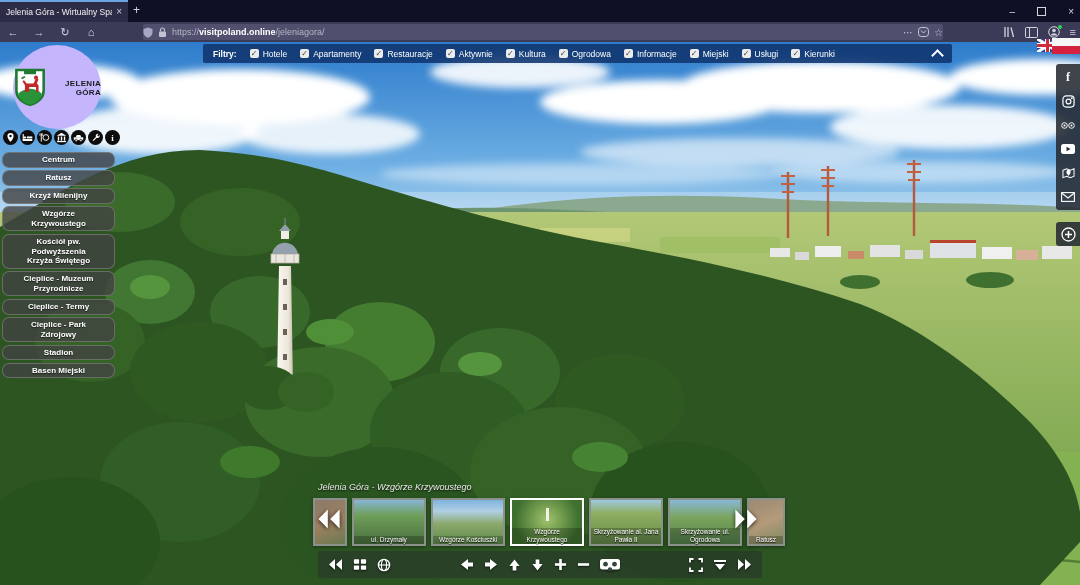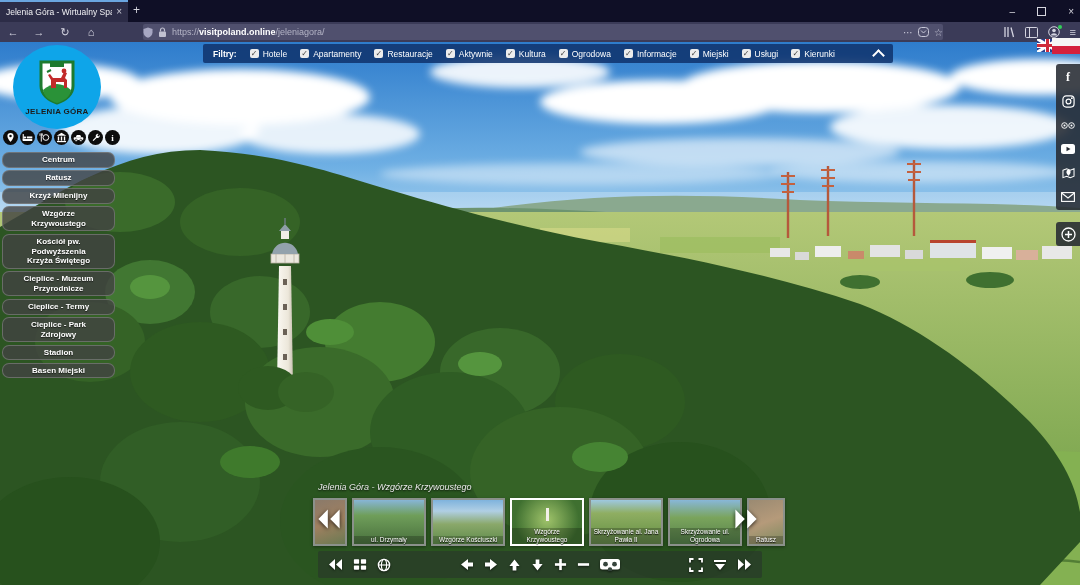--- a/index.html
+++ b/index.html
@@ -30,21 +30,21 @@
   .right-ics{position:absolute;right:4px;top:0;height:20px;display:flex;gap:10px;align-items:center;}
   .right-ics svg{display:block;}
   .acct{position:relative;}
   .acct .dot{position:absolute;right:-2px;top:-1px;width:4px;height:4px;border-radius:50%;background:#30d158;}
 
   
   .content{position:absolute;top:42px;left:0;width:1080px;height:543px;}
   .pano{position:absolute;inset:0;}
 
   
-  .filterbar{position:absolute;left:203px;top:2px;width:690px;height:19px;
+  .filterbar{position:absolute;left:203px;top:2px;width:749px;height:19px;
     background:rgba(16,52,110,.88);border-radius:2px;display:flex;align-items:center;
     padding:0 10px;box-sizing:border-box;gap:13px;color:#fff;}
   .filters-label{font-size:8.5px;font-weight:bold;}
   .f-item{display:flex;align-items:center;gap:4px;}
   .f-cb{width:9px;height:9px;background:#ececec;border-radius:2px;color:#444;font-size:8px;
     line-height:9px;text-align:center;font-weight:bold;}
   .f-lb{font-size:8.5px;}
   .f-chevron{width:7px;height:7px;border-left:2px solid #fff;border-top:2px solid #fff;
     transform:rotate(45deg);margin-left:auto;margin-top:3px;}
 
@@ -54,22 +54,22 @@
   .flag-uk .d2{position:absolute;left:-4px;top:5px;width:30px;height:3px;background:#fff;transform:rotate(-32deg);}
   .flag-uk .vx{position:absolute;left:8px;top:0;width:5px;height:13px;background:#fff;}
   .flag-uk .hx{position:absolute;left:0;top:4px;width:21px;height:5px;background:#fff;}
   .flag-uk .vr{position:absolute;left:9px;top:0;width:3px;height:13px;background:#cf2b3a;}
   .flag-uk .hr{position:absolute;left:0;top:5px;width:21px;height:3px;background:#cf2b3a;}
   .flag-pl{position:absolute;left:1052px;top:-4px;width:28px;height:16px;}
   .flag-pl .w{height:50%;background:#f5f5f5;}
   .flag-pl .r{height:50%;background:#d4213d;}
 
   
-  .logo-badge{position:absolute;left:13px;top:3px;width:88px;height:84px;background:#0ea5e9;
-    border-radius:50%;display:flex;flex-direction:column;align-items:center;justify-content:center;text-align:right;}
+  .logo-badge{position:absolute;left:13px;top:3px;width:88px;height:84px;background:#c4b5fd;
+    border-radius:50%;display:flex;flex-direction:row;align-items:center;justify-content:center;text-align:right;}
   .logo-city{font-size:8px;font-weight:bold;color:#1c1c1c;letter-spacing:.3px;margin-top:1px;}
   .cat-icons{position:absolute;left:3px;top:88px;display:flex;gap:2px;}
   .cat{width:15px;height:15px;border-radius:50%;background:#0d0d0d;display:flex;
     align-items:center;justify-content:center;color:#fff;}
   .cat svg{display:block;}
   .cat .i-letter{font-size:9px;font-weight:bold;font-family:"Liberation Serif","DejaVu Serif",serif;}
 
   
   .nav-menu{position:absolute;left:2px;top:110px;width:113px;display:flex;flex-direction:column;gap:2.5px;}
   .menu-btn{background:rgba(66,66,66,.8);border:1px solid rgba(140,140,140,.55);border-radius:7px;

